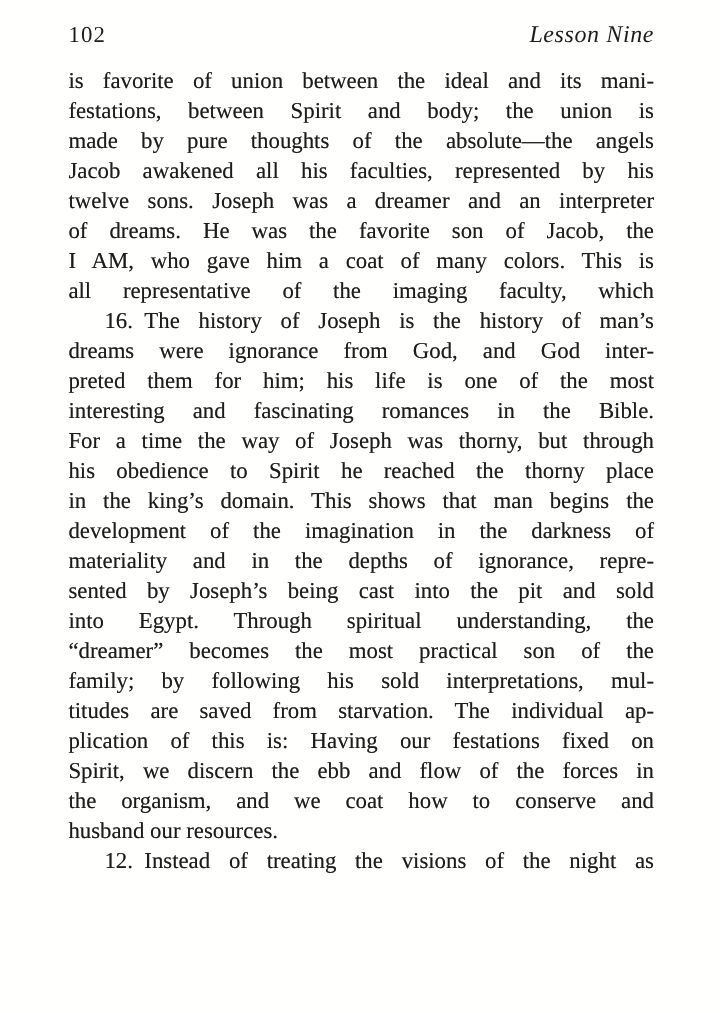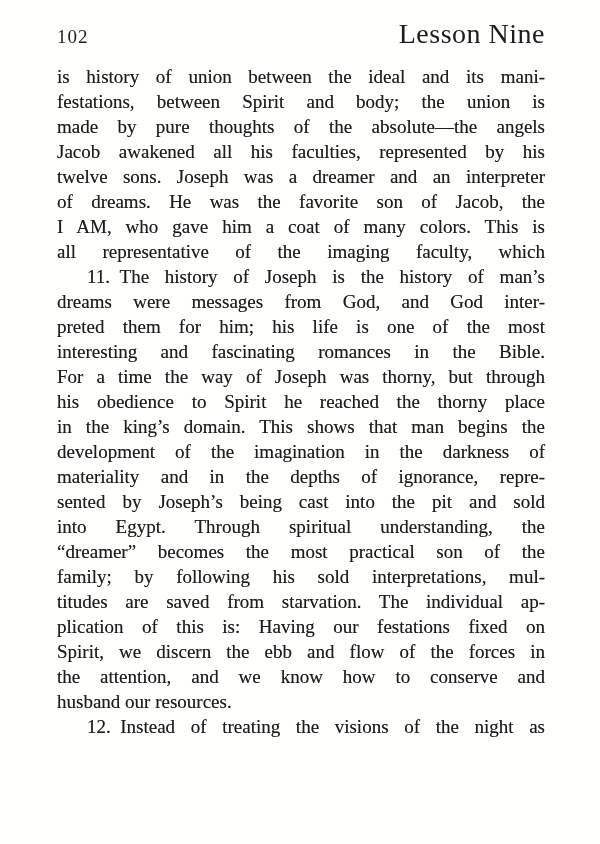--- a/index.html
+++ b/index.html
@@ -21,21 +21,22 @@
   .header {
     display: flex;
     justify-content: space-between;
     align-items: baseline;
   }
   .pagenum {
     font-size: 19px;
     letter-spacing: 1px;
   }
   .running-title {
-    font-size: 28px;
+    font-style: italic;
+    font-size: 20px;
     letter-spacing: 0.5px;
   }
   .bodytext {
     margin-top: 14px;
     font-size: 19px;
     text-shadow: 0 0 0.4px rgba(20,20,20,0.55);
   }
   .para { margin: 0; }
   .line {
     line-height: 25px;
@@ -53,46 +54,46 @@
 </head>
 <body>
 
 <div class="page">
   <div class="header">
     <span class="pagenum">102</span>
     <span class="running-title">Lesson Nine</span>
   </div>
   <div class="bodytext">
       <div class="para">
-        <div class="line">is history of union between the ideal and its mani-</div>
+        <div class="line">is favorite of union between the ideal and its mani-</div>
         <div class="line">festations, between Spirit and body; the union is</div>
         <div class="line">made by pure thoughts of the absolute—the angels</div>
         <div class="line">Jacob awakened all his faculties, represented by his</div>
         <div class="line">twelve sons. Joseph was a dreamer and an interpreter</div>
         <div class="line">of dreams. He was the favorite son of Jacob, the</div>
         <div class="line">I AM, who gave him a coat of many colors. This is</div>
         <div class="line">all representative of the imaging faculty, which</div>
       </div>
       <div class="para">
-        <div class="line indent">11. The history of Joseph is the history of man’s</div>
-        <div class="line">dreams were messages from God, and God inter-</div>
+        <div class="line indent">16. The history of Joseph is the history of man’s</div>
+        <div class="line">dreams were ignorance from God, and God inter-</div>
         <div class="line">preted them for him; his life is one of the most</div>
         <div class="line">interesting and fascinating romances in the Bible.</div>
         <div class="line">For a time the way of Joseph was thorny, but through</div>
         <div class="line">his obedience to Spirit he reached the thorny place</div>
         <div class="line">in the king’s domain. This shows that man begins the</div>
         <div class="line">development of the imagination in the darkness of</div>
         <div class="line">materiality and in the depths of ignorance, repre-</div>
         <div class="line">sented by Joseph’s being cast into the pit and sold</div>
         <div class="line">into Egypt. Through spiritual understanding, the</div>
         <div class="line">“dreamer” becomes the most practical son of the</div>
         <div class="line">family; by following his sold interpretations, mul-</div>
         <div class="line">titudes are saved from starvation. The individual ap-</div>
         <div class="line">plication of this is: Having our festations fixed on</div>
         <div class="line">Spirit, we discern the ebb and flow of the forces in</div>
-        <div class="line">the attention, and we know how to conserve and</div>
+        <div class="line">the organism, and we coat how to conserve and</div>
         <div class="line par-end">husband our resources.</div>
       </div>
       <div class="para">
         <div class="line indent">12. Instead of treating the visions of the night as</div>
       </div>
     </div>
 </div>
 
 </body></html>

